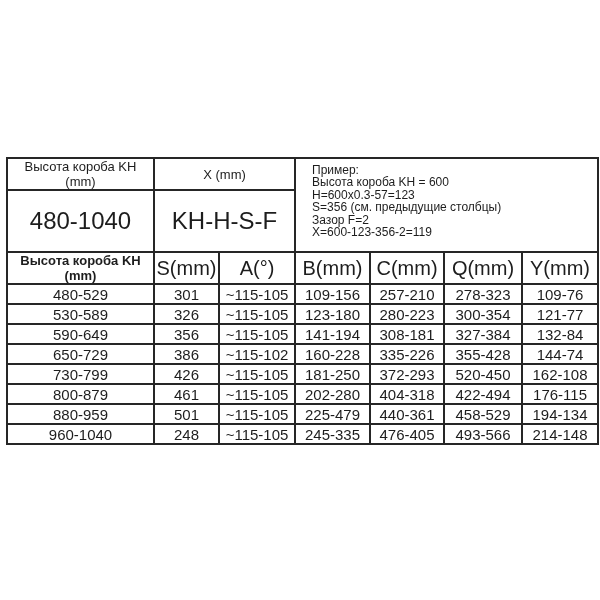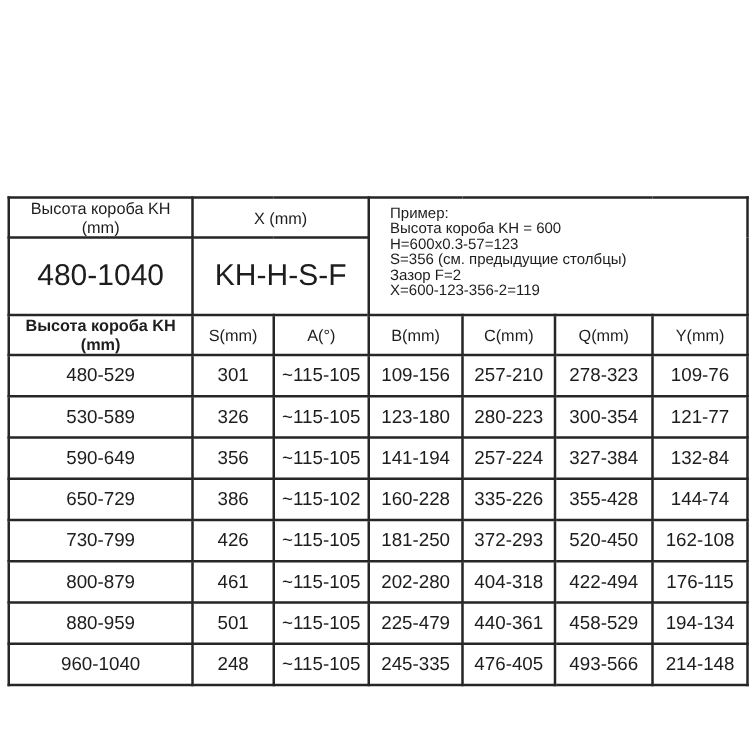--- a/index.html
+++ b/index.html
@@ -27,40 +27,40 @@
     border: 2px solid #262626;
     text-align: center;
     vertical-align: middle;
     padding: 0;
     overflow: hidden;
     font-weight: normal;
   }
   tr.t1-head  { height: 16px; }
   tr.t1-val   { height: 62px; }
   tr.t2-head  { height: 19px; }
-  tr.t2-row   { height: 33px; }
+  tr.t2-row   { height: 20px; }
 
   .hdr-cyr {
     font-size: 13px;
     font-weight: bold;
     letter-spacing: 0;
   }
   .big-val {
     font-size: 24px;
   }
   .example-cell {
     text-align: left !important;
     vertical-align: top !important;
     padding: 5px 4px 0 16px !important;
     font-size: 12px;
     line-height: 12.4px;
   }
   .example-cell .ex-line { white-space: nowrap; }
   th.col-hdr {
-    font-size: 13px;
+    font-size: 20px;
     font-weight: normal;
   }
   th.col-hdr.first {
     font-size: 13px;
     font-weight: bold;
   }
   td.data-cell {
     font-size: 15px;
   }
 </style>
@@ -122,21 +122,21 @@
           <td class="data-cell">123-180</td>
           <td class="data-cell">280-223</td>
           <td class="data-cell">300-354</td>
           <td class="data-cell">121-77</td>
         </tr>
         <tr class="t2-row">
           <td class="data-cell">590-649</td>
           <td class="data-cell">356</td>
           <td class="data-cell">~115-105</td>
           <td class="data-cell">141-194</td>
-          <td class="data-cell">257-224</td>
+          <td class="data-cell">308-181</td>
           <td class="data-cell">327-384</td>
           <td class="data-cell">132-84</td>
         </tr>
         <tr class="t2-row">
           <td class="data-cell">650-729</td>
           <td class="data-cell">386</td>
           <td class="data-cell">~115-102</td>
           <td class="data-cell">160-228</td>
           <td class="data-cell">335-226</td>
           <td class="data-cell">355-428</td>

